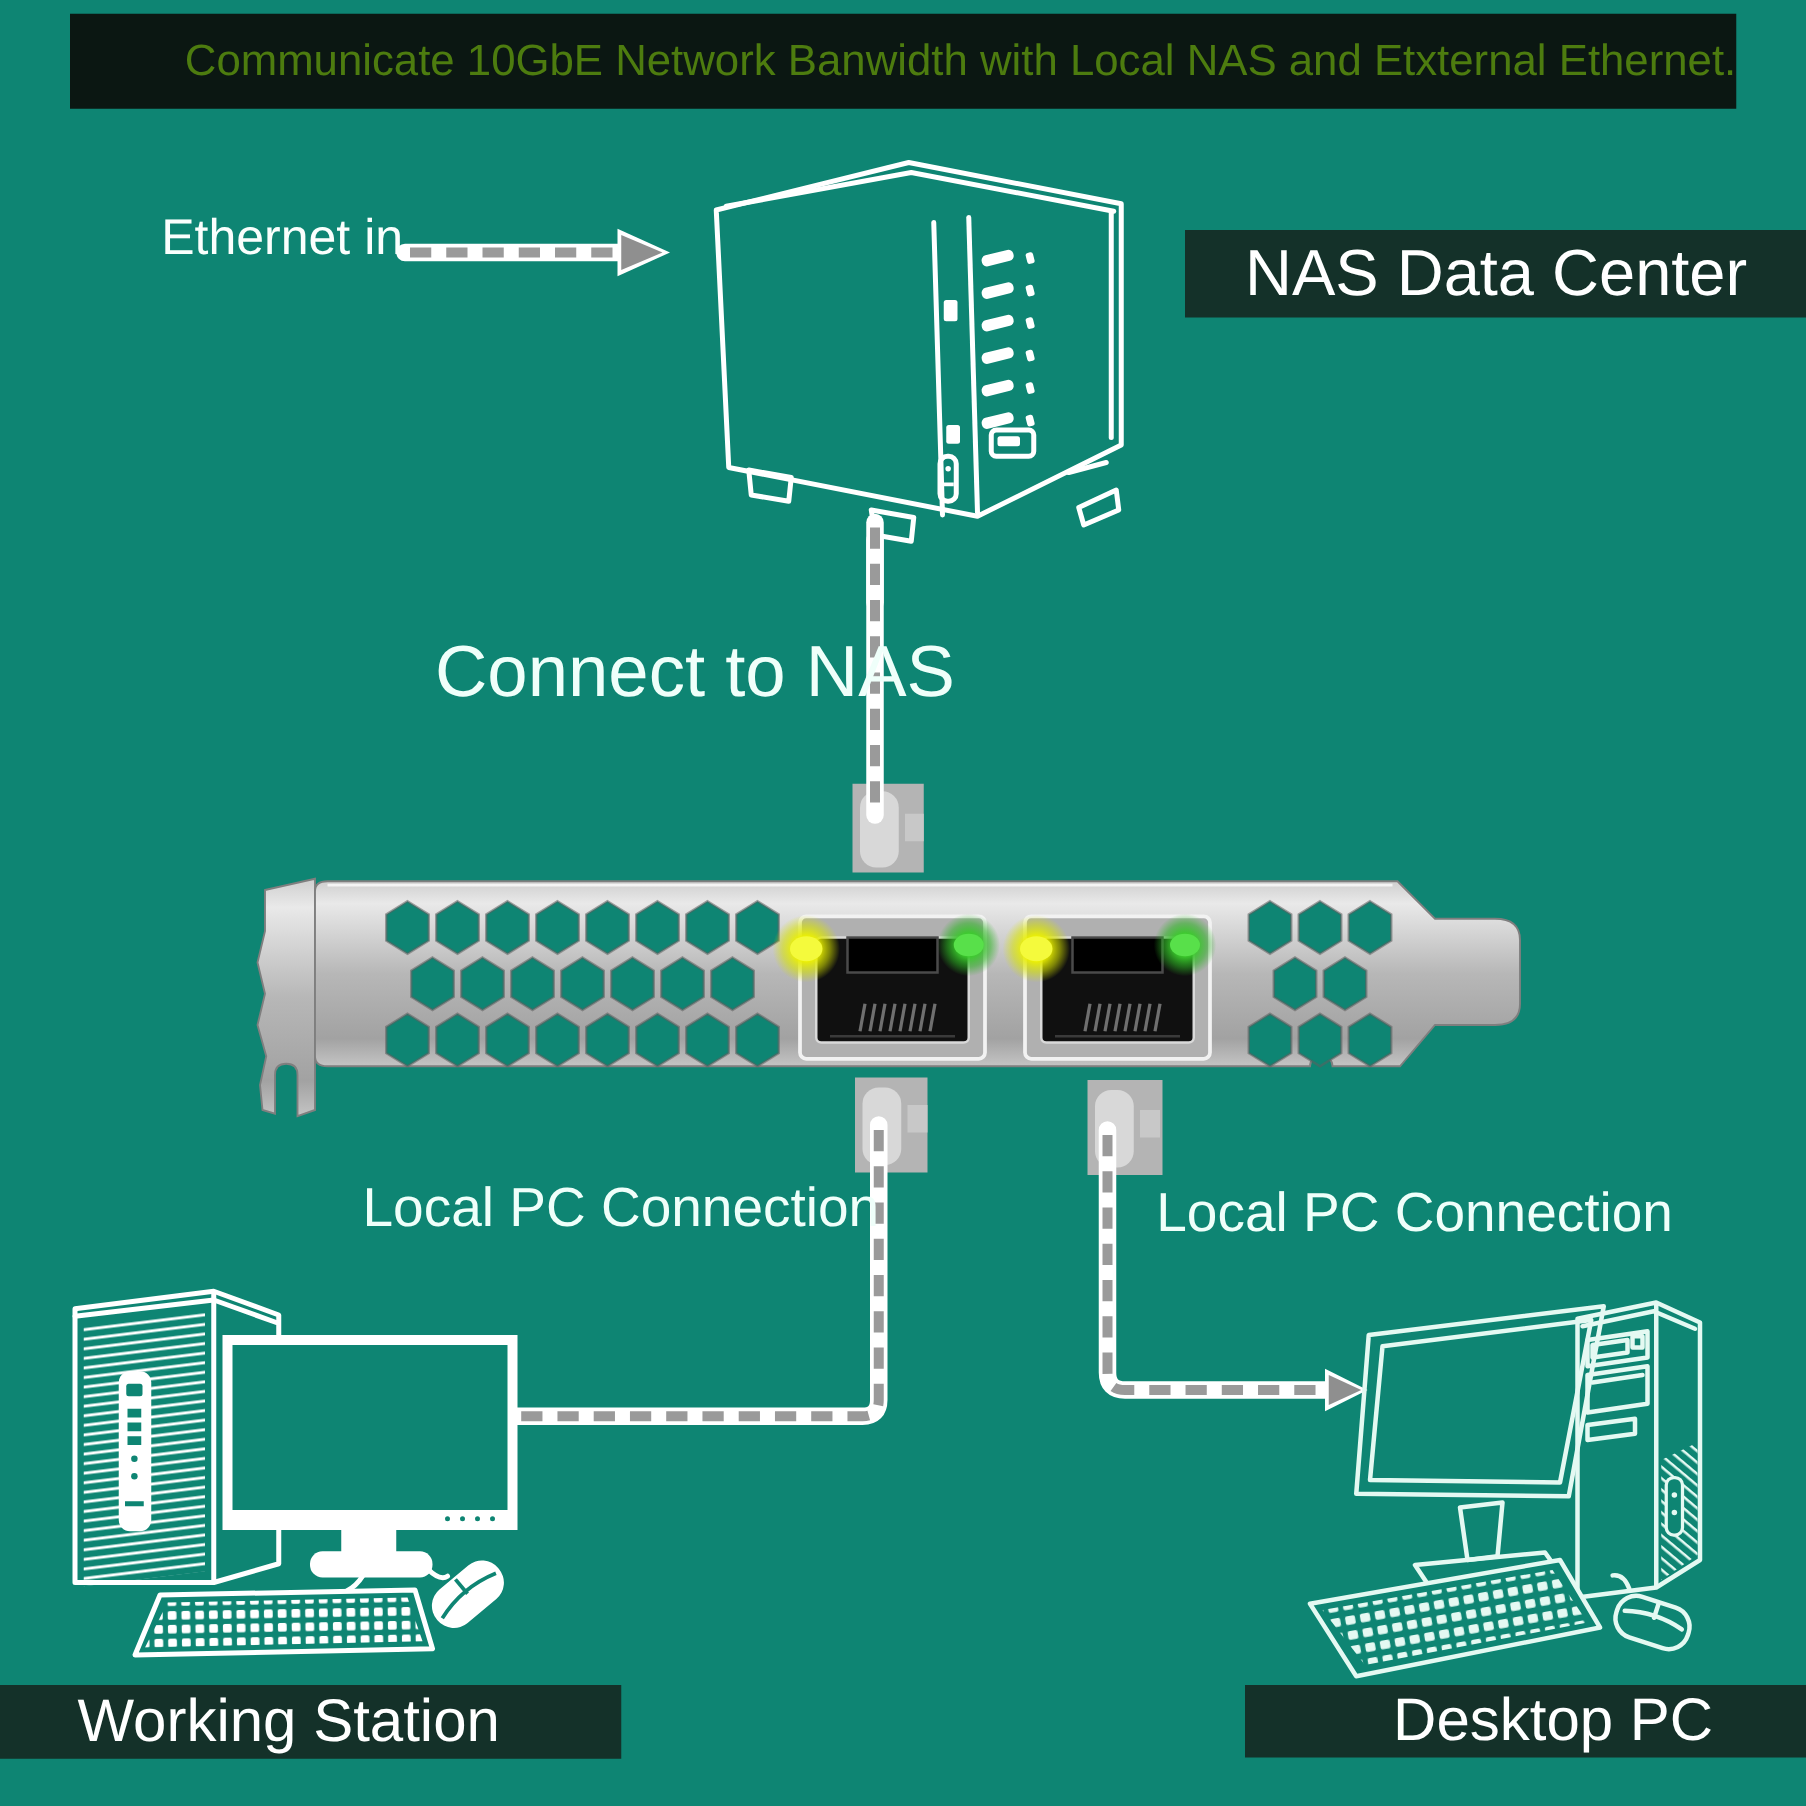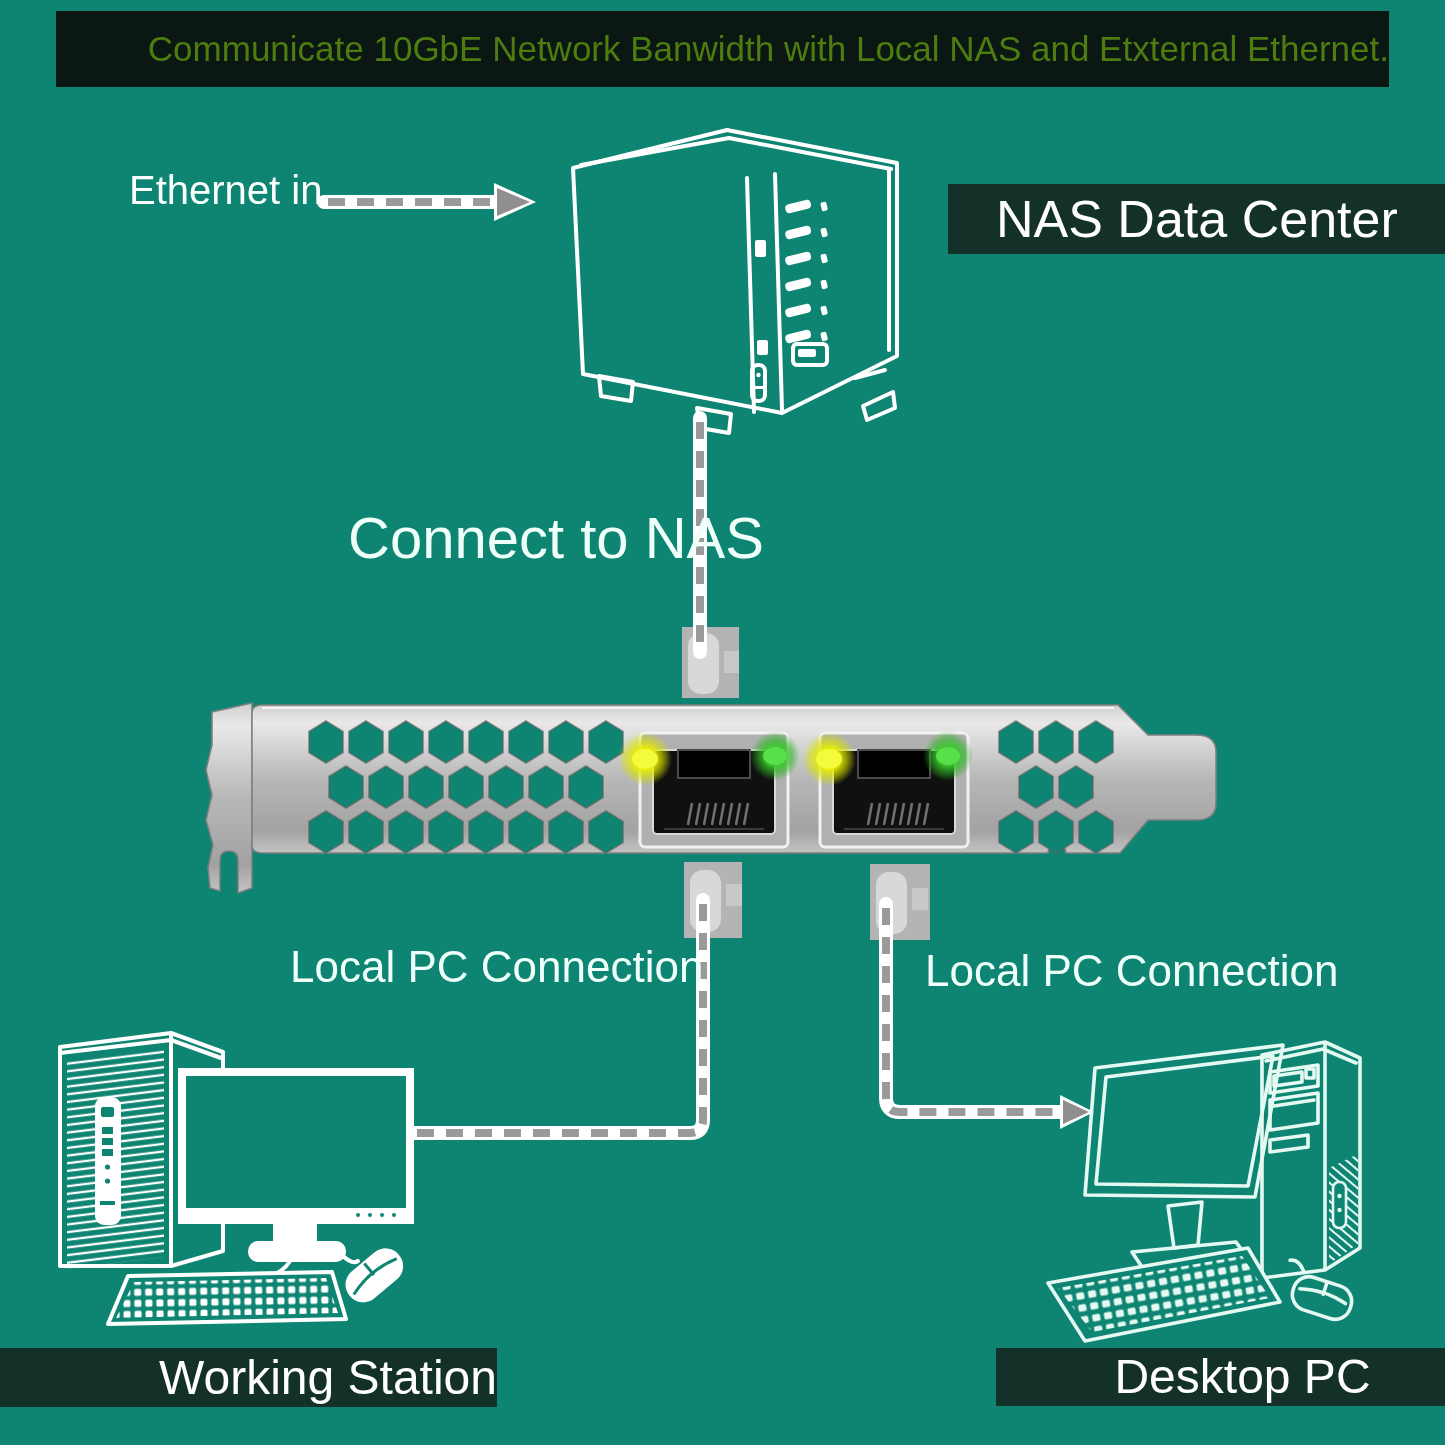--- a/index.html
+++ b/index.html
@@ -3,21 +3,21 @@
 <meta charset="utf-8">
 <style>
   html,body{margin:0;padding:0;background:#0E8573;}
   #stage{position:relative;width:1445px;height:1445px;background:#0E8573;overflow:hidden;
          font-family:"Liberation Sans",sans-serif;}
   .abs{position:absolute;}
   .banner{left:56px;top:11px;width:1333px;height:76px;background:#0B1712;color:#4d7c0f;
           font-size:35px;line-height:76px;text-align:right;white-space:nowrap;}
   .tag-box{background:#143129;color:#fff;white-space:nowrap;}
   .nas-dc{left:948px;top:184px;width:497px;height:70px;font-size:52px;line-height:70px;padding-left:48px;box-sizing:border-box;}
-  .ws{left:0;top:1348px;width:497px;height:59px;font-size:48px;line-height:59px;padding-left:62px;box-sizing:border-box;text-align:right;}
+  .ws{left:0;top:1348px;width:497px;height:59px;font-size:48px;line-height:59px;padding-left:62px;box-sizing:border-box;}
   .dpc{left:952px;top:1348px;width:493px;height:58px;font-size:48px;line-height:58px;text-align:center;margin-left:44px;}
   .free-txt{color:#EFFFFA;white-space:nowrap;}
   .eth-in{left:100px;top:168px;font-size:40px;color:#FAFFFD;margin-left:29px;}
   .cn-nas{left:348px;top:504px;font-size:58px;}
   .lpc-l{left:290px;top:942px;font-size:44px;}
   .lpc-r{left:925px;top:946px;font-size:44px;}
   svg .art{stroke:#FFFFFF;stroke-width:4;fill:none;stroke-linejoin:round;stroke-linecap:round;}
   svg .artm{stroke:#E4F9F2;stroke-width:3.6;fill:none;stroke-linejoin:round;stroke-linecap:round;}
   svg .cable-w{stroke:#FFFFFF;stroke-width:14;fill:none;stroke-linecap:round;}
   svg .cable-d{stroke:#9A9A9A;stroke-width:8;fill:none;stroke-dasharray:17 12;}

